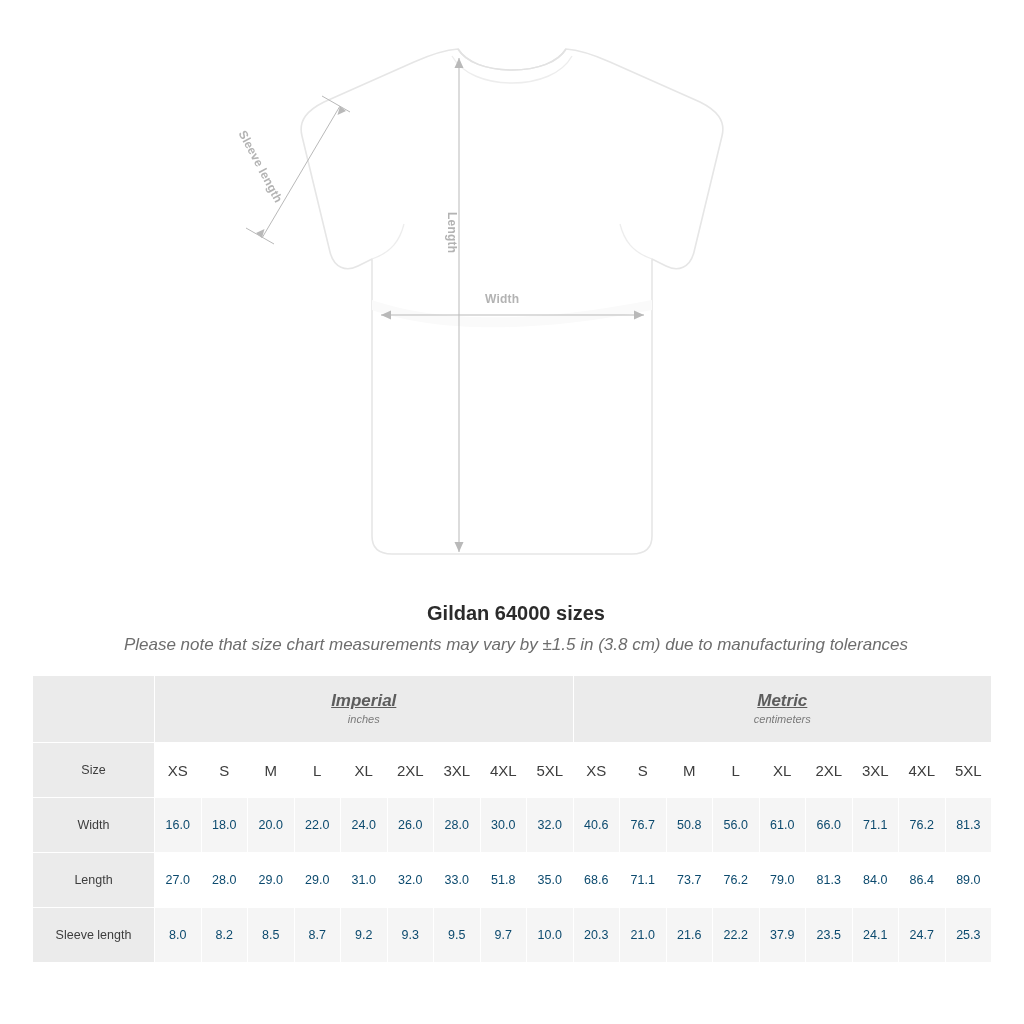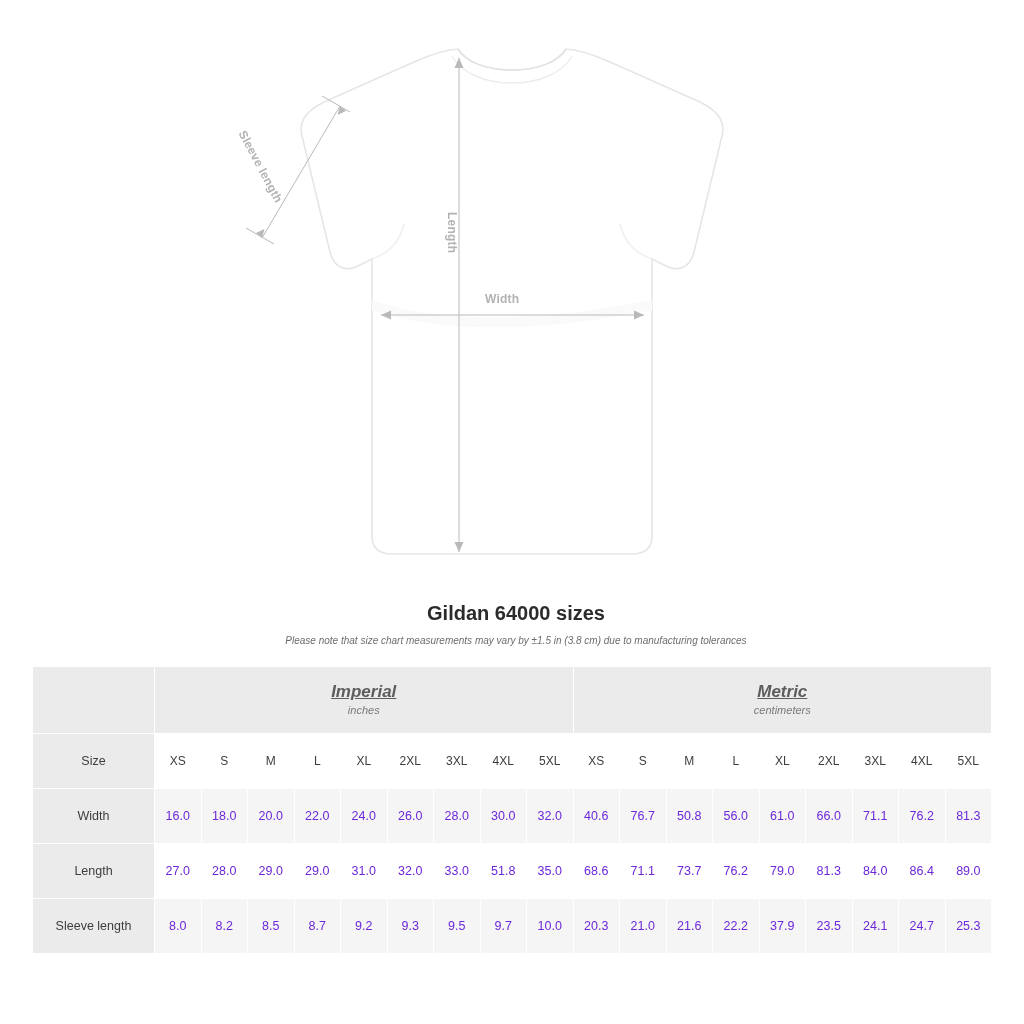--- a/index.html
+++ b/index.html
@@ -57,21 +57,21 @@
     margin-top: 22px;
     margin-left: 8px;
   }
   .chart-title {
     font-size: 20px;
     font-weight: bold;
     color: #2b2b2b;
     margin: 0 0 10px 0;
   }
   .chart-note {
-    font-size: 10px;
+    font-size: 17px;
     font-style: italic;
     color: #6d6d6d;
     margin: 0;
   }
 
   
   .table-wrap {
     margin: 20px 32px 0 32px;
   }
   table.size-table {
@@ -103,34 +103,34 @@
     font-style: italic;
     color: #7a7a7a;
     line-height: 1.5;
   }
   .corner-cell {
     background: #ebebeb;
   }
   .size-head-cell {
     background: #ffffff;
     height: 44px;
-    font-size: 12px;
+    font-size: 15px;
     font-weight: bold;
     color: #3d3d3d;
   }
   .row-label {
     background: #ebebeb;
     font-size: 12.5px;
     font-weight: bold;
     color: #3d3d3d;
     height: 52px;
   }
   .data-cell {
     font-size: 12.5px;
-    color: #6d28d9;
+    color: #0c4a6e;
     height: 52px;
   }
   tr.row-odd .data-cell { background: #f5f5f5; }
   tr.row-even .data-cell { background: #ffffff; }
   .col-label { width: 122px; }
   .col-data { width: 46.5px; }
 </style>
 </head>
 <body>
 

